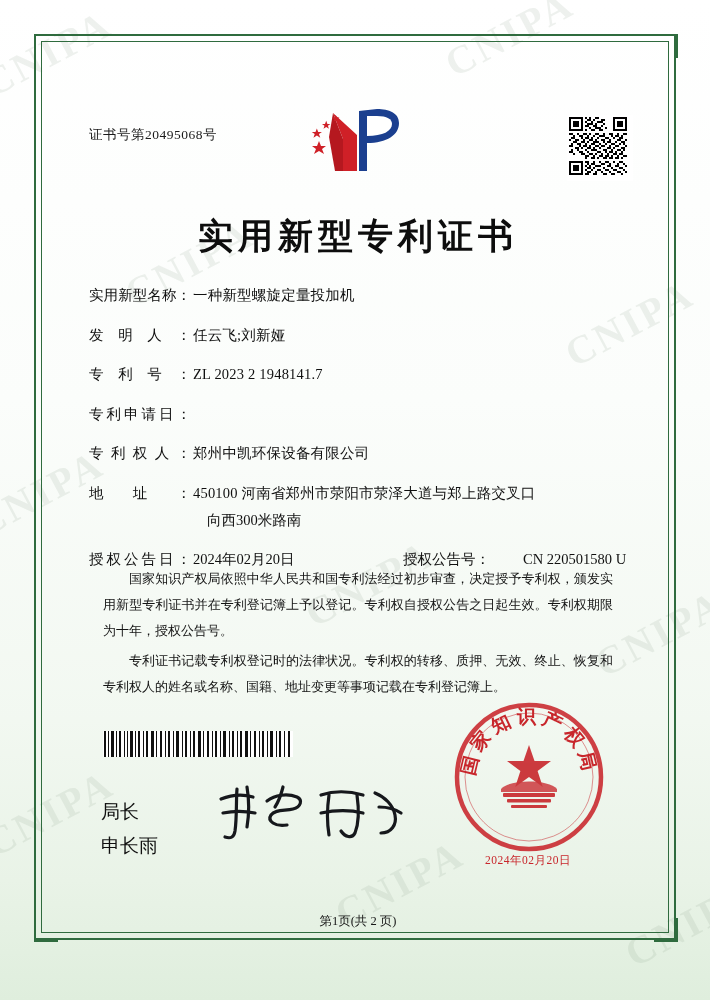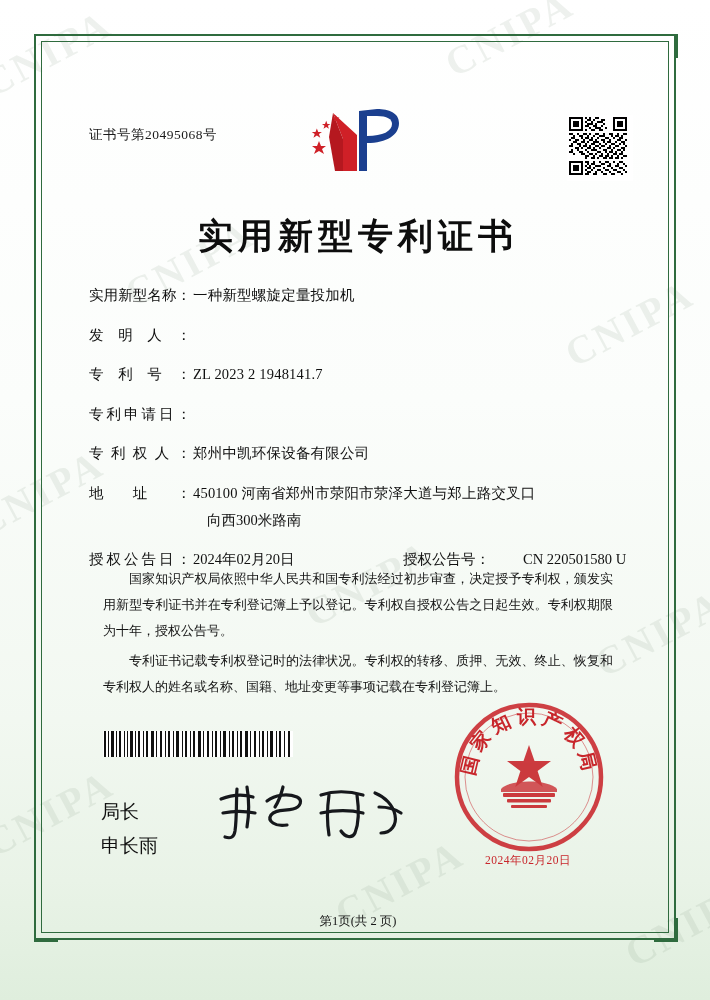--- a/index.html
+++ b/index.html
@@ -489,20 +489,21 @@
         <div class="f-value">一种新型螺旋定量投加机</div>
       </div>
 
       <div class="field-row">
         <div class="f-label">
           <span>发</span>
             <span>明</span>
             <span>人</span>
             <span class="f-sep">：</span>
         </div>
+        <div class="f-value">任云飞;刘新娅</div>
       </div>
 
       <div class="field-row">
         <div class="f-label">
           <span>专</span>
             <span>利</span>
             <span>号</span>
             <span class="f-sep">：</span>
         </div>
         <div class="f-value latin">ZL 2023 2 1948141.7</div>

